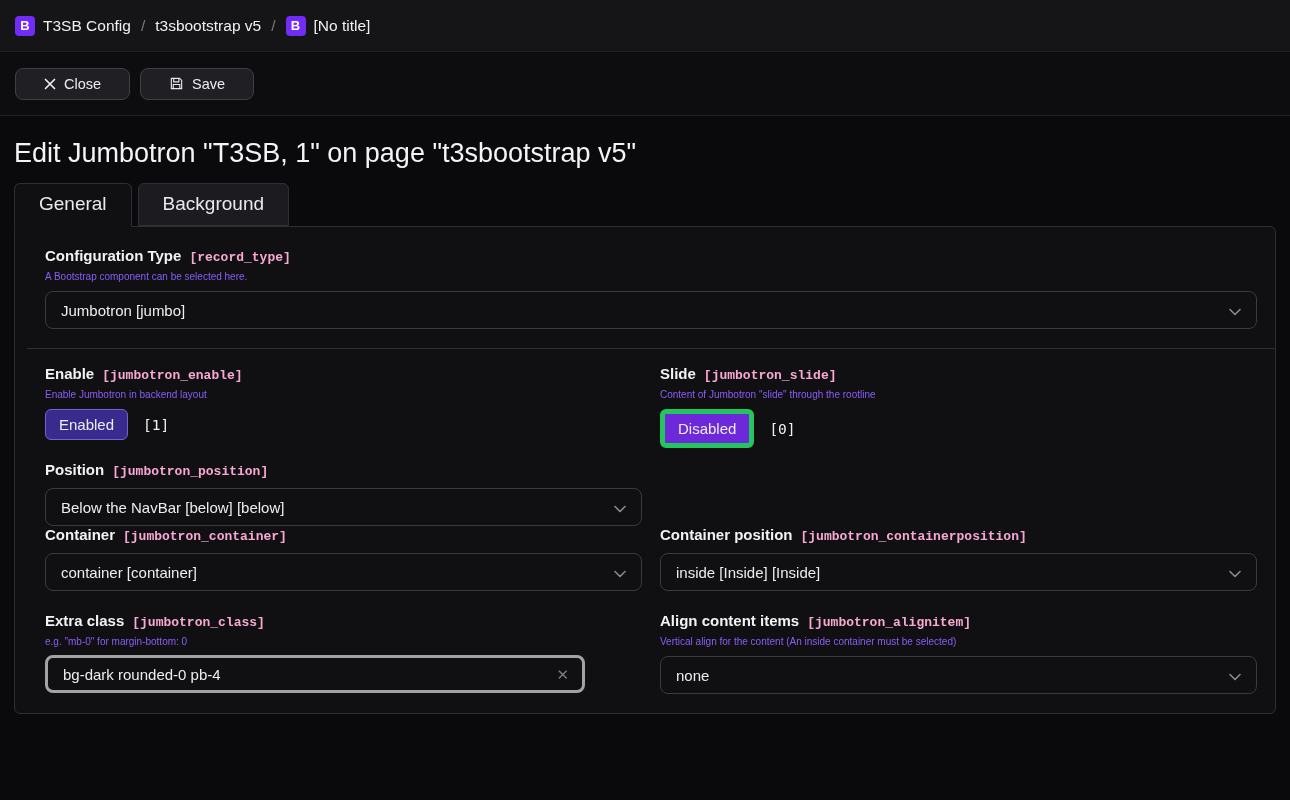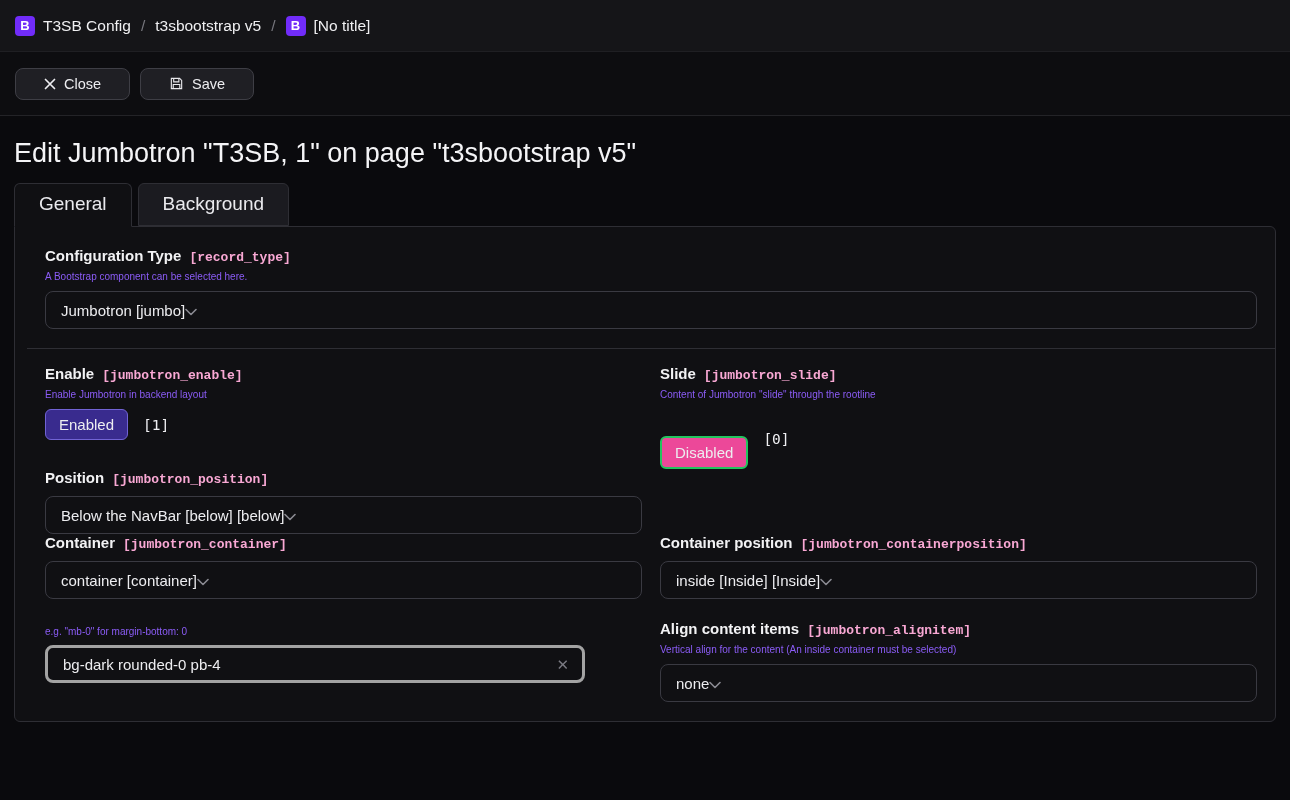--- a/index.html
+++ b/index.html
@@ -93,21 +93,21 @@
     font-family: Liberation Mono, monospace;
     font-size: 13px; font-weight: 700;
     color: #f9a8d4;
   }
   .field-desc { font-size: 10px; color: #8b5cf6; margin-top: 6px; }
   .select {
     height: 38px;
     border: 1px solid #3a3a42;
     border-radius: 8px;
     background: #101013;
-    display: flex; align-items: center; 
+    display: flex; align-items: center; justify-content: space-between;
     padding: 0 15px;
     font-size: 15px;
     margin-top: 9px;
     cursor: pointer;
   }
   .text-input {
     max-width: 540px;
     height: 38px;
     border: 3px solid #a3a3a3;
     border-radius: 8px;
@@ -121,21 +121,21 @@
   .clear-x { color: #7a7a82; font-size: 15px; cursor: pointer; line-height: 1; }
   .toggle-row { display: flex; align-items: center; margin-top: 9px; }
   .toggle {
     display: inline-flex; align-items: center;
     padding: 6px 13px;
     border-radius: 6px;
     font-size: 15px;
     cursor: pointer;
   }
   .toggle.on  { background: #392b8e; border: 1px solid #7163d4; }
-  .toggle.off { background: #ec4899; border: 2px solid #22c55e; margin-top: 27px; }
+  .toggle.off { background: #6d28d9; border: 5px solid #22c55e; }
   .toggle-suffix {
     font-family: "DejaVu Sans Mono", monospace;
     font-size: 14.5px; color: #f0f0f3; margin-left: 15px;
   }
 </style>
 </head>
 <body>
 
 <div class="topbar">
   <div class="crumbs">
@@ -282,20 +282,24 @@
               <svg width="12" height="8" viewBox="0 0 12 8">
                   <path d="M1 1.5 L6 6.5 L11 1.5" stroke="#8a8a92" stroke-width="1.6" fill="none" stroke-linecap="round" stroke-linejoin="round"></path>
                 </svg>
             </span>
           </div>
         </div>
       </div>
 
       <div class="grid2">
         <div class="group" style="margin-bottom:0">
+          <div class="lbl-row">
+            <span class="field-label">Extra class</span>
+            <span class="field-tag">[jumbotron_class]</span>
+          </div>
           <div class="field-desc">e.g. "mb-0" for margin-bottom: 0</div>
           <div class="text-input">
             <span>bg-dark rounded-0 pb-4</span>
             <span class="clear-x">✕</span>
           </div>
         </div>
         <div class="group" style="margin-bottom:0">
           <div class="lbl-row">
             <span class="field-label">Align content items</span>
             <span class="field-tag">[jumbotron_alignitem]</span>

